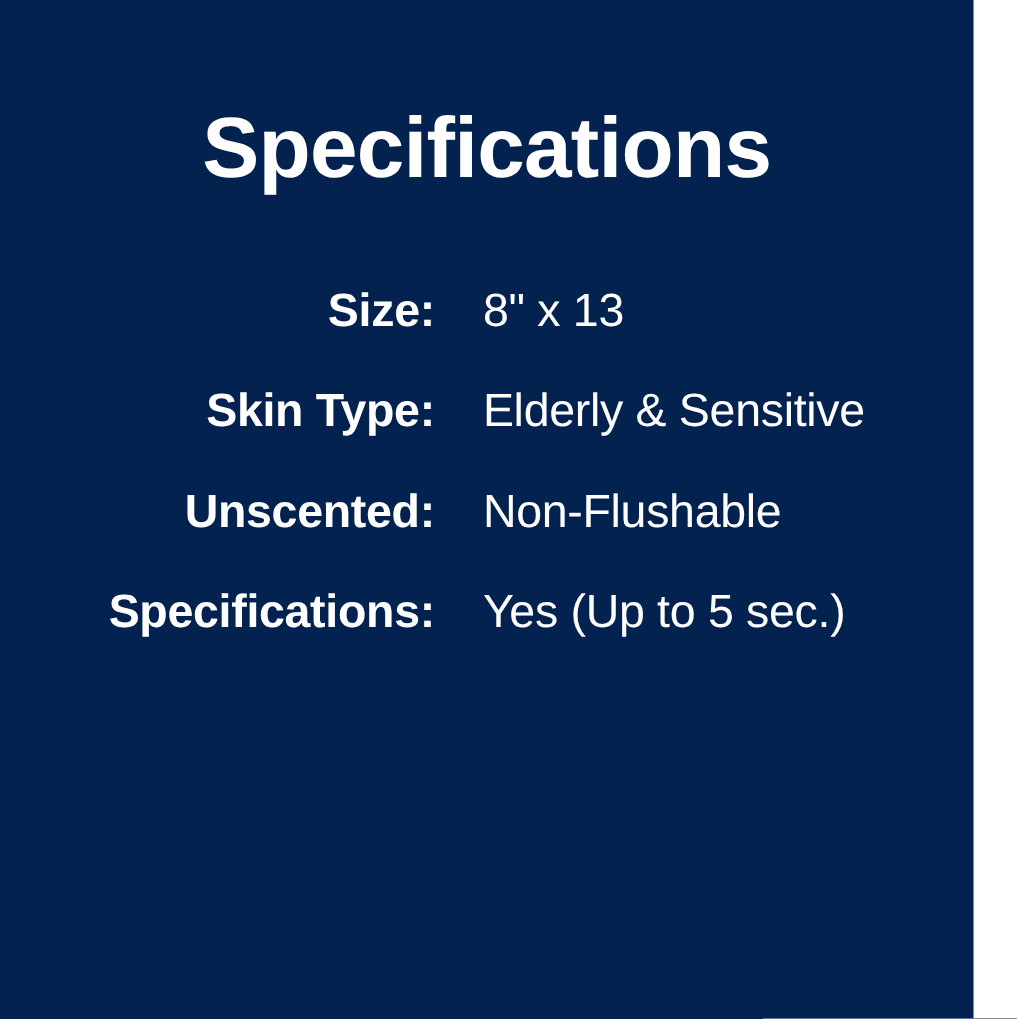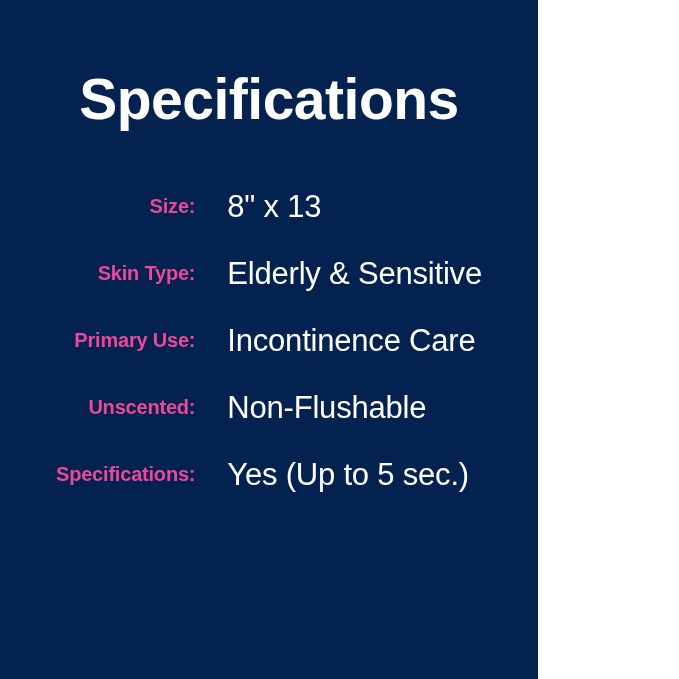--- a/index.html
+++ b/index.html
@@ -9,21 +9,21 @@
   body {
     width: 679px;
     height: 679px;
     overflow: hidden;
     font-family: "Liberation Sans", sans-serif;
     -webkit-font-smoothing: antialiased;
   }
 
   .spec-card {
     position: relative;
-    width: 538px;
+    width: 649px;
     height: 679px;
     background: #04224f;
     box-sizing: border-box;
     display: flex;
     flex-direction: column;
     align-items: center;
   }
 
   .spec-title {
     color: #ffffff;
@@ -41,22 +41,22 @@
     margin-top: 45px;
     border-collapse: collapse;
     border-spacing: 0;
   }
 
   .spec-row {
     height: 67px;
   }
 
   .spec-label {
-    color: #ec4899;
-    font-size: 20px;
+    color: #ffffff;
+    font-size: 31px;
     font-weight: 700;
     text-align: right;
     vertical-align: middle;
     white-space: nowrap;
     padding: 0;
     letter-spacing: -0.2px;
   }
 
   .spec-value {
     color: #ffffff;
@@ -82,24 +82,20 @@
       <tr class="spec-row">
         <td class="spec-label">Size:</td>
         <td class="spec-value">8" x 13</td>
       </tr>
 
       <tr class="spec-row">
         <td class="spec-label">Skin Type:</td>
         <td class="spec-value">Elderly &amp; Sensitive</td>
       </tr>
 
-      <tr class="spec-row">
-        <td class="spec-label">Primary Use:</td>
-        <td class="spec-value">Incontinence Care</td>
-      </tr>
 
 
       <tr class="spec-row">
         <td class="spec-label">Unscented:</td>
         <td class="spec-value">Non-Flushable</td>
       </tr>
 
       <tr class="spec-row">
         <td class="spec-label">Specifications:</td>
         <td class="spec-value">Yes (Up to 5 sec.)</td>

